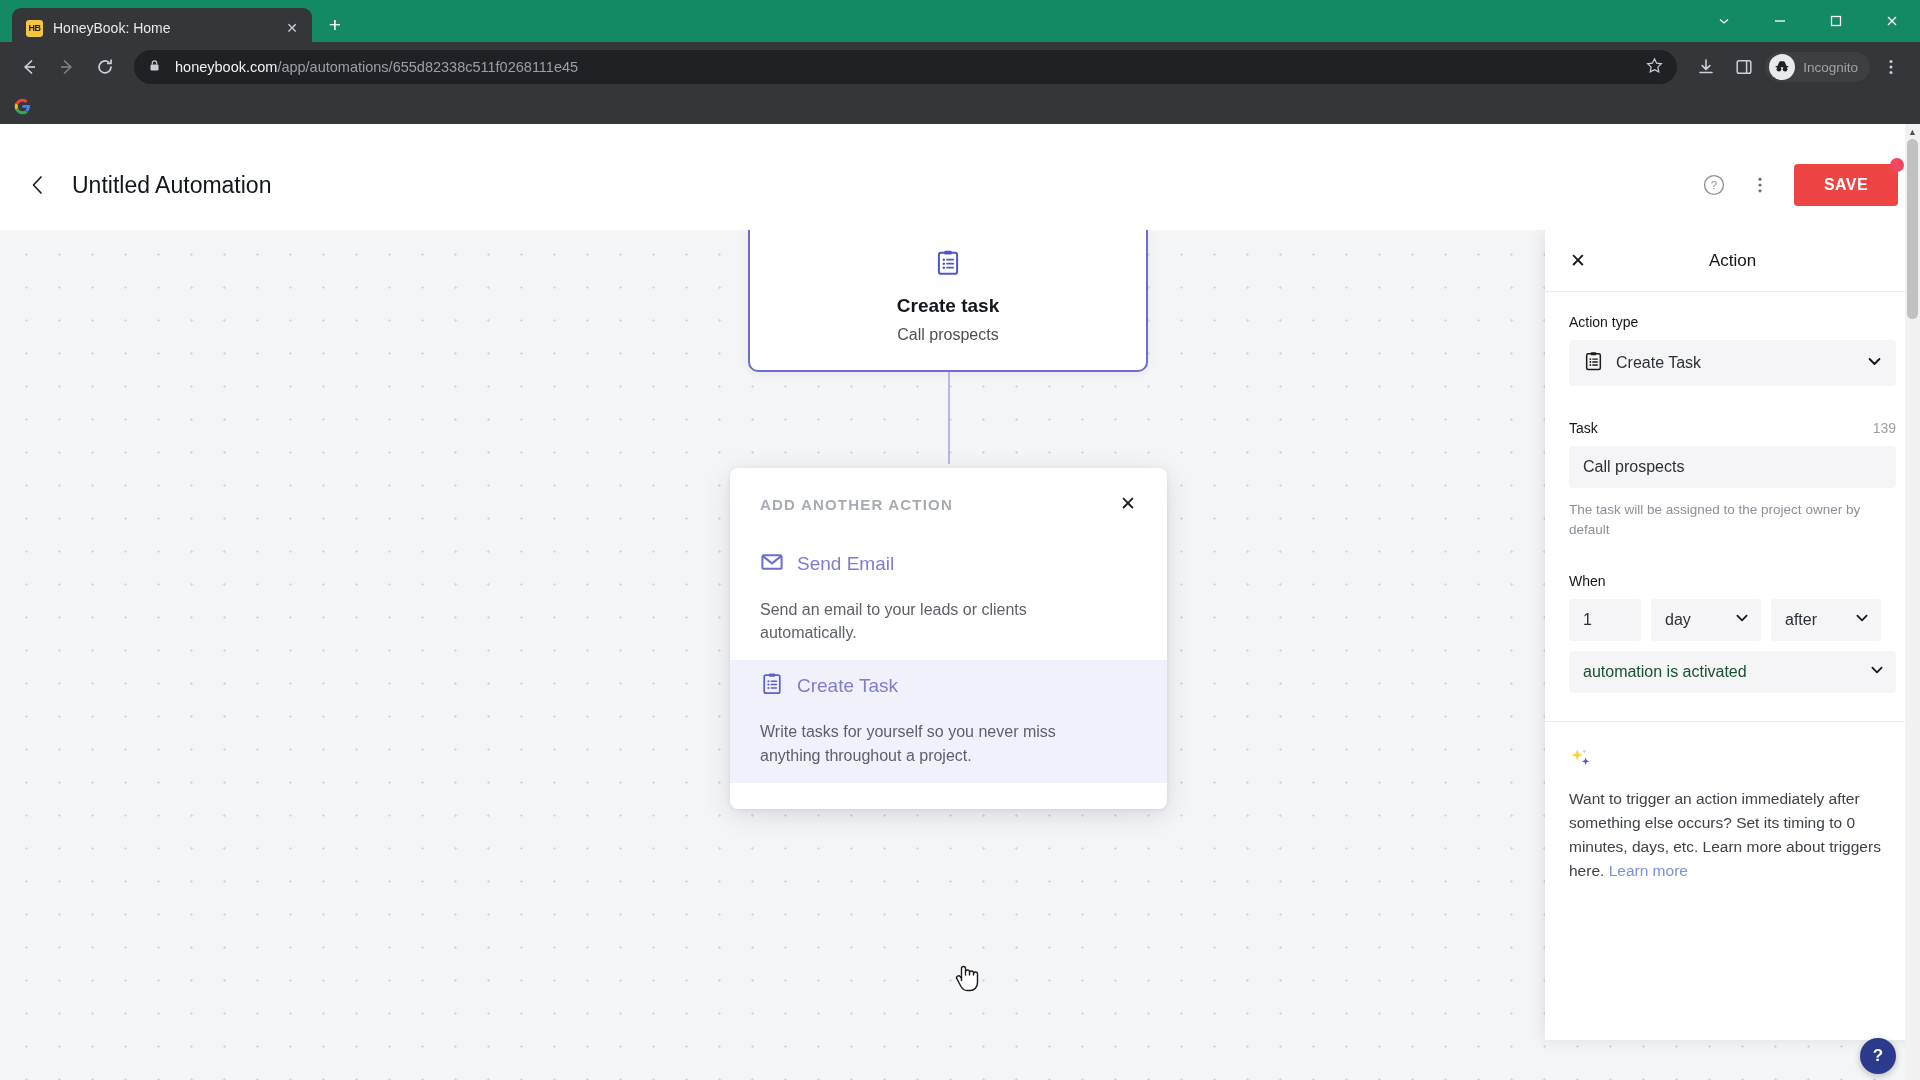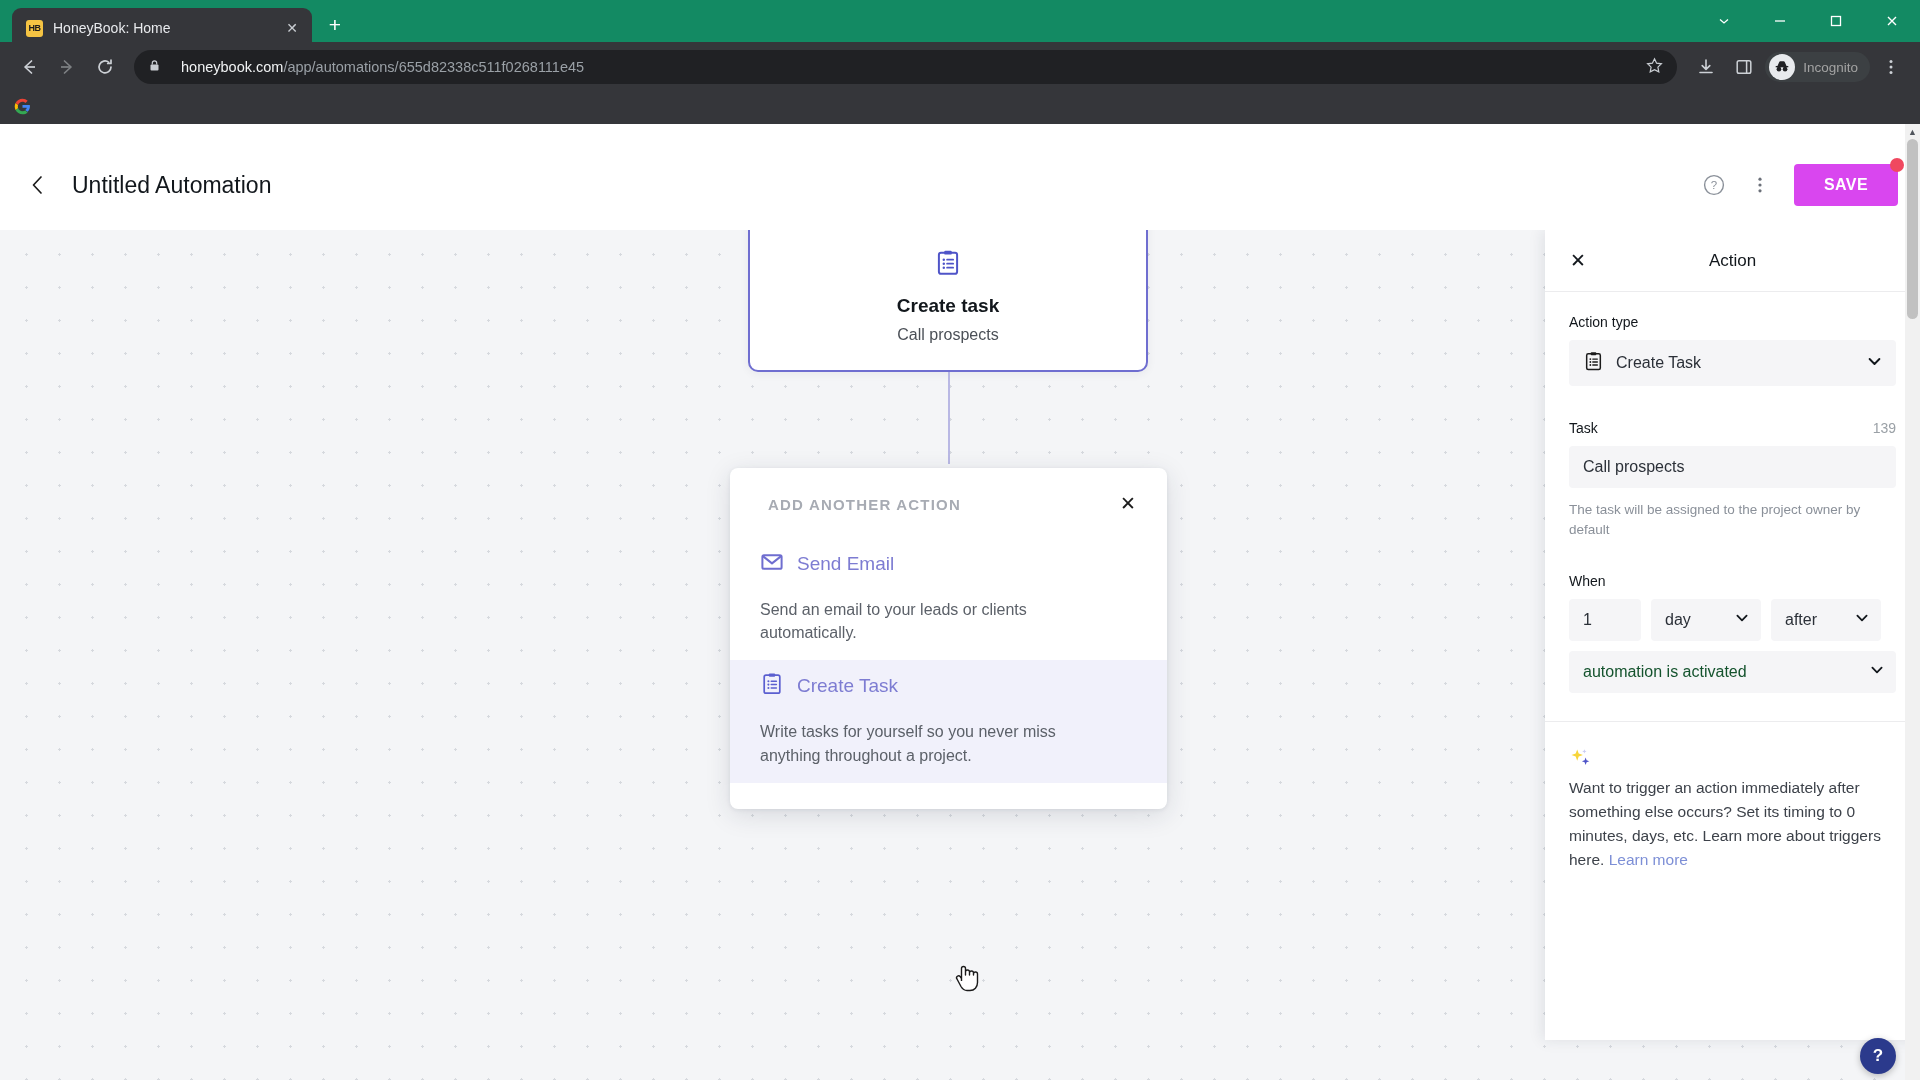--- a/index.html
+++ b/index.html
@@ -82,21 +82,21 @@
   }
   .tb-icon.dim { color: #7e8184; }
   .omnibox {
     flex: 1 1 auto;
     height: 34px;
     background: #202124;
     border-radius: 17px;
     display: flex; align-items: center;
     padding: 0 14px;
     margin: 0 8px;
-    gap: 20px;
+    gap: 14px;
     min-width: 0;
   }
   .omnibox .lock { color: #c9cdd2; font-size: 12px; flex: 0 0 auto; }
   .url { font-size: 14.5px; color: #9aa0a6; white-space: nowrap;
          overflow: hidden; text-overflow: ellipsis; }
   .url b { color: #f1f3f4; font-weight: 400; }
   .star { margin-left: auto; color: #c9cdd2; flex: 0 0 auto; }
   .incognito-chip {
     height: 30px; display: flex; align-items: center; gap: 8px;
     padding: 0 12px 0 4px; border-radius: 15px;
@@ -147,21 +147,21 @@
     margin-left: auto;
     display: flex; align-items: center; gap: 10px;
   }
   .hdr-icon {
     width: 36px; height: 36px;
     display: flex; align-items: center; justify-content: center;
     color: #8a9099;
   }
   .save-btn {
     position: relative;
-    background: #d946ef; color: #ffffff;
+    background: #ef4444; color: #ffffff;
     font-size: 16px; font-weight: bold; letter-spacing: 0.4px;
     border: none;
     padding: 12px 30px;
     border-radius: 4px;
     margin-left: 6px;
     font-family: "Liberation Sans", sans-serif;
   }
   .save-dot {
     position: absolute; top: -6px; right: -6px;
     width: 14px; height: 14px; border-radius: 50%;
@@ -208,21 +208,21 @@
     position: absolute;
     left: 730px; top: 238px;
     width: 437px;
     background: #ffffff;
     border-radius: 8px;
     box-shadow: 0 6px 26px rgba(30,35,60,0.13), 0 1px 4px rgba(30,35,60,0.08);
     padding: 28px 0 26px 0;
   }
   .popup-head {
     display: flex; align-items: flex-start;
-    padding: 0 26px 0 38px;
+    padding: 0 26px 0 30px;
     margin-bottom: 22px;
   }
   .popup-title {
     font-size: 15px; letter-spacing: 1.2px; font-weight: bold;
     color: #a7abb3;
   }
   .popup-close {
     margin-left: auto;
     width: 26px; height: 26px;
     display: flex; align-items: center; justify-content: center;
@@ -322,21 +322,21 @@
   .when-wide {
     margin-top: 10px; height: 42px;
     background: #f5f5f7; border-radius: 4px;
     display: flex; align-items: center; padding: 0 11px 0 14px;
     font-size: 16px; color: #14532d;
   }
   .panel-divider { height: 1px; background: #ececee; margin: 28px 0 0 0; }
   .tip { padding: 24px 24px 0 24px; }
   .tip-icon { font-size: 22px; line-height: 1; }
   .tip-text {
-    margin-top: 0;
+    margin-top: 11px;
     font-size: 15.5px; color: #3d424a; line-height: 1.55;
   }
   .tip-link { color: #7d8fd6; }
 
   .help-fab {
     position: absolute; right: 24px; bottom: 22px;
     width: 36px; height: 36px; border-radius: 50%;
     background: #2b3a8c; color: #ffffff;
     display: flex; align-items: center; justify-content: center;
     font-size: 17px; font-weight: bold;

